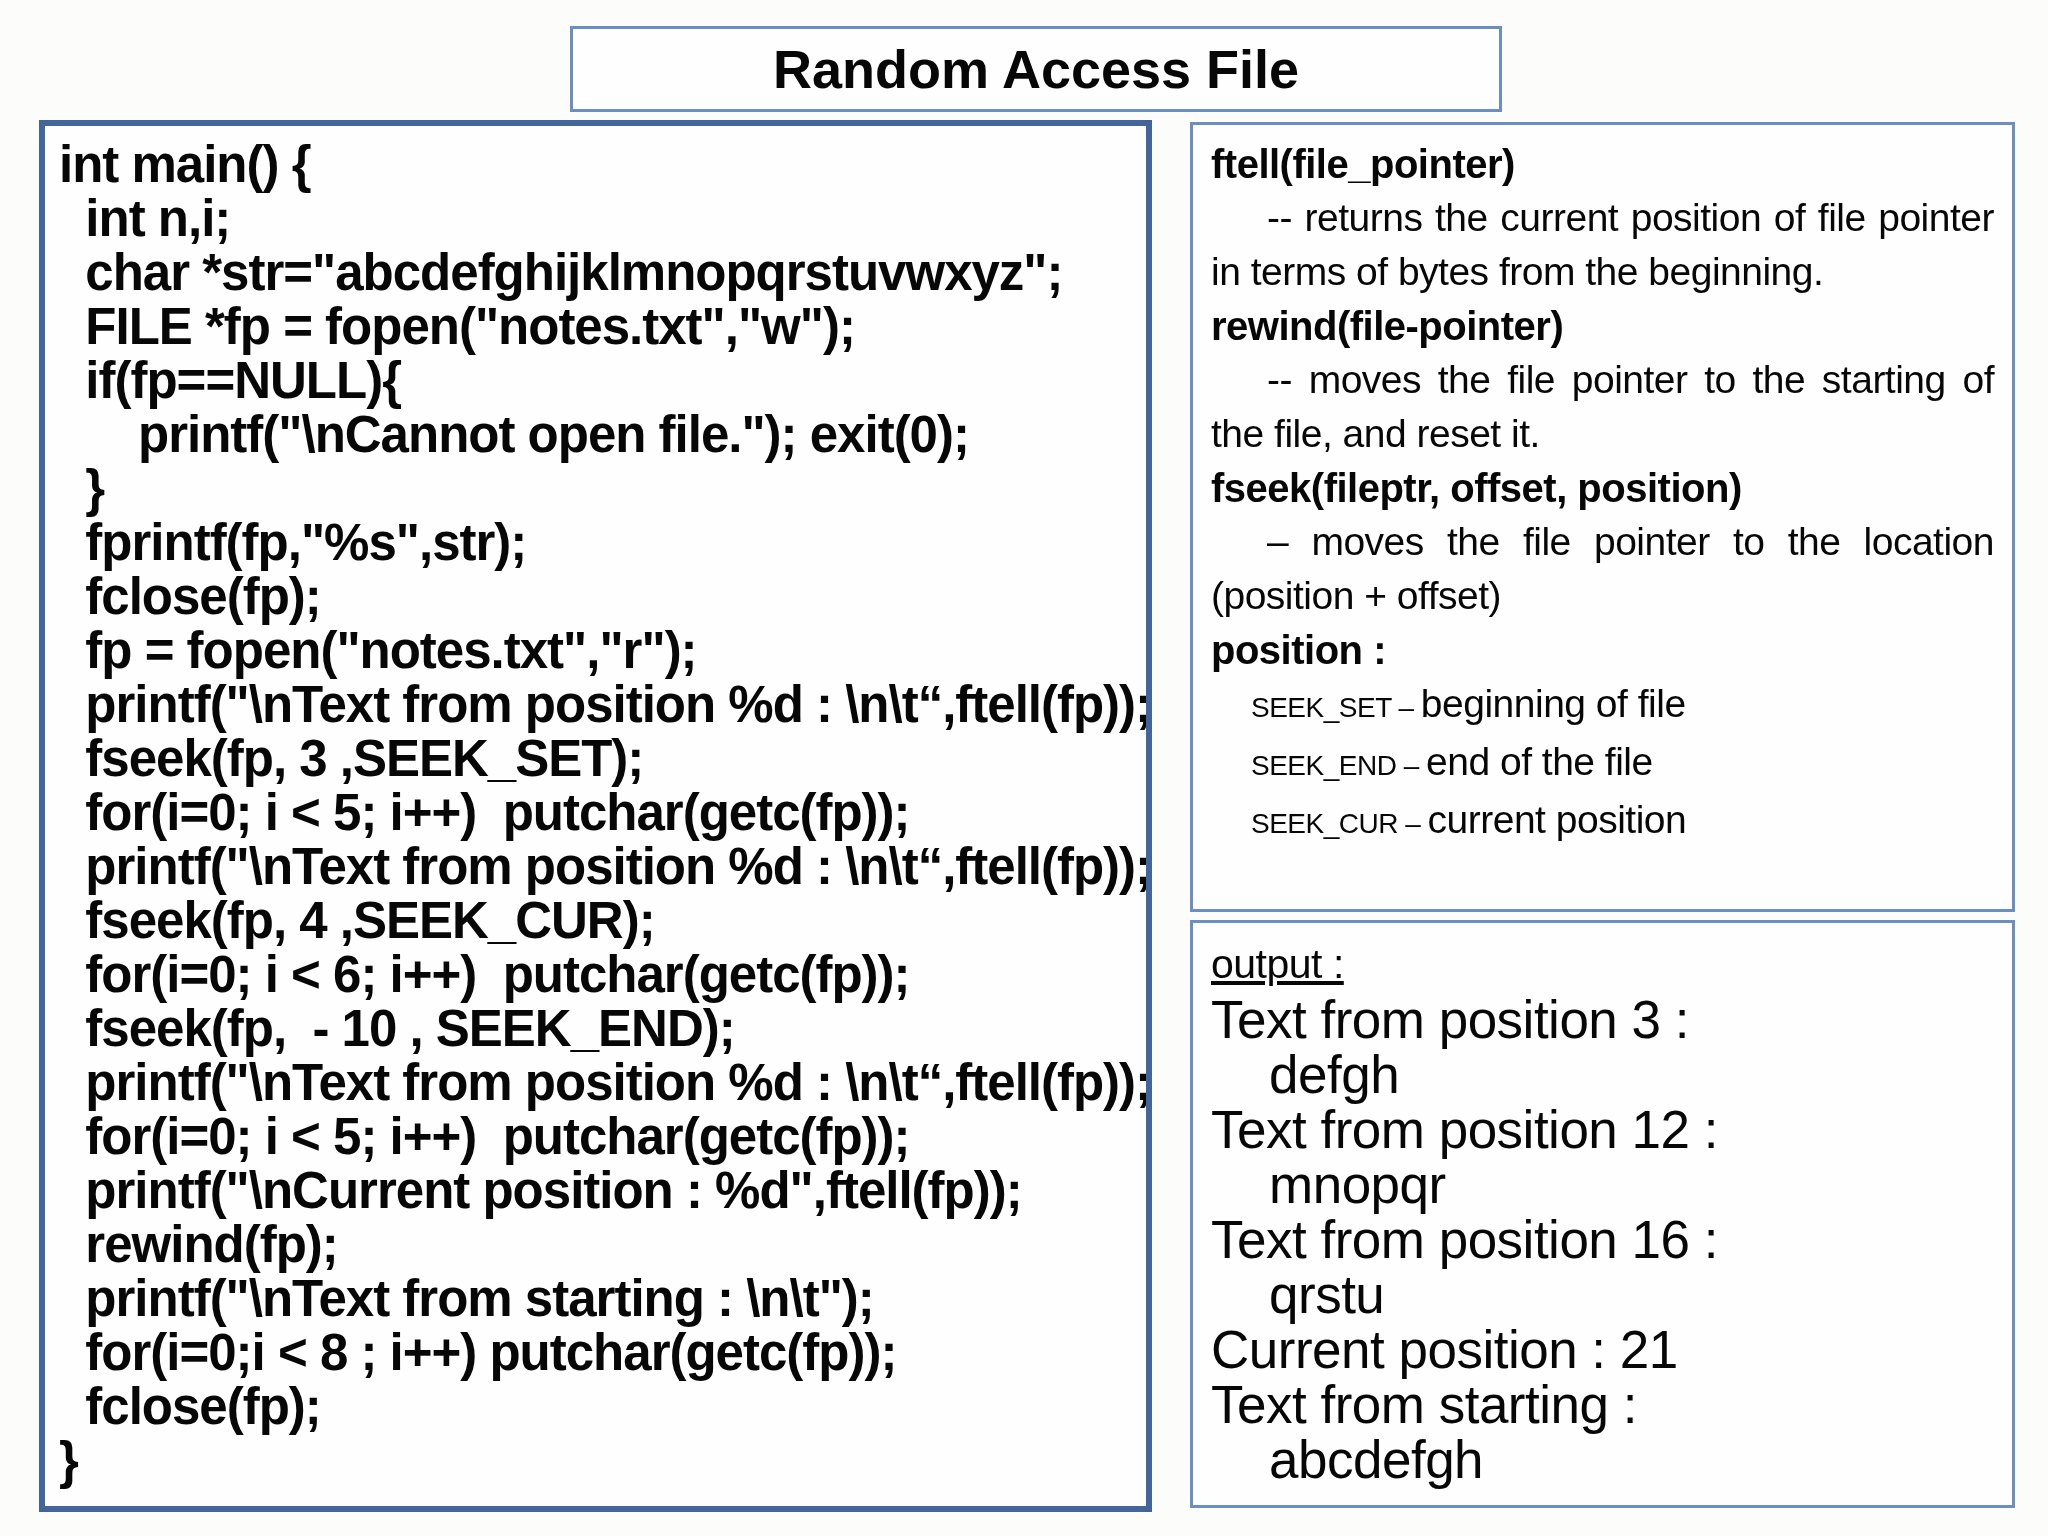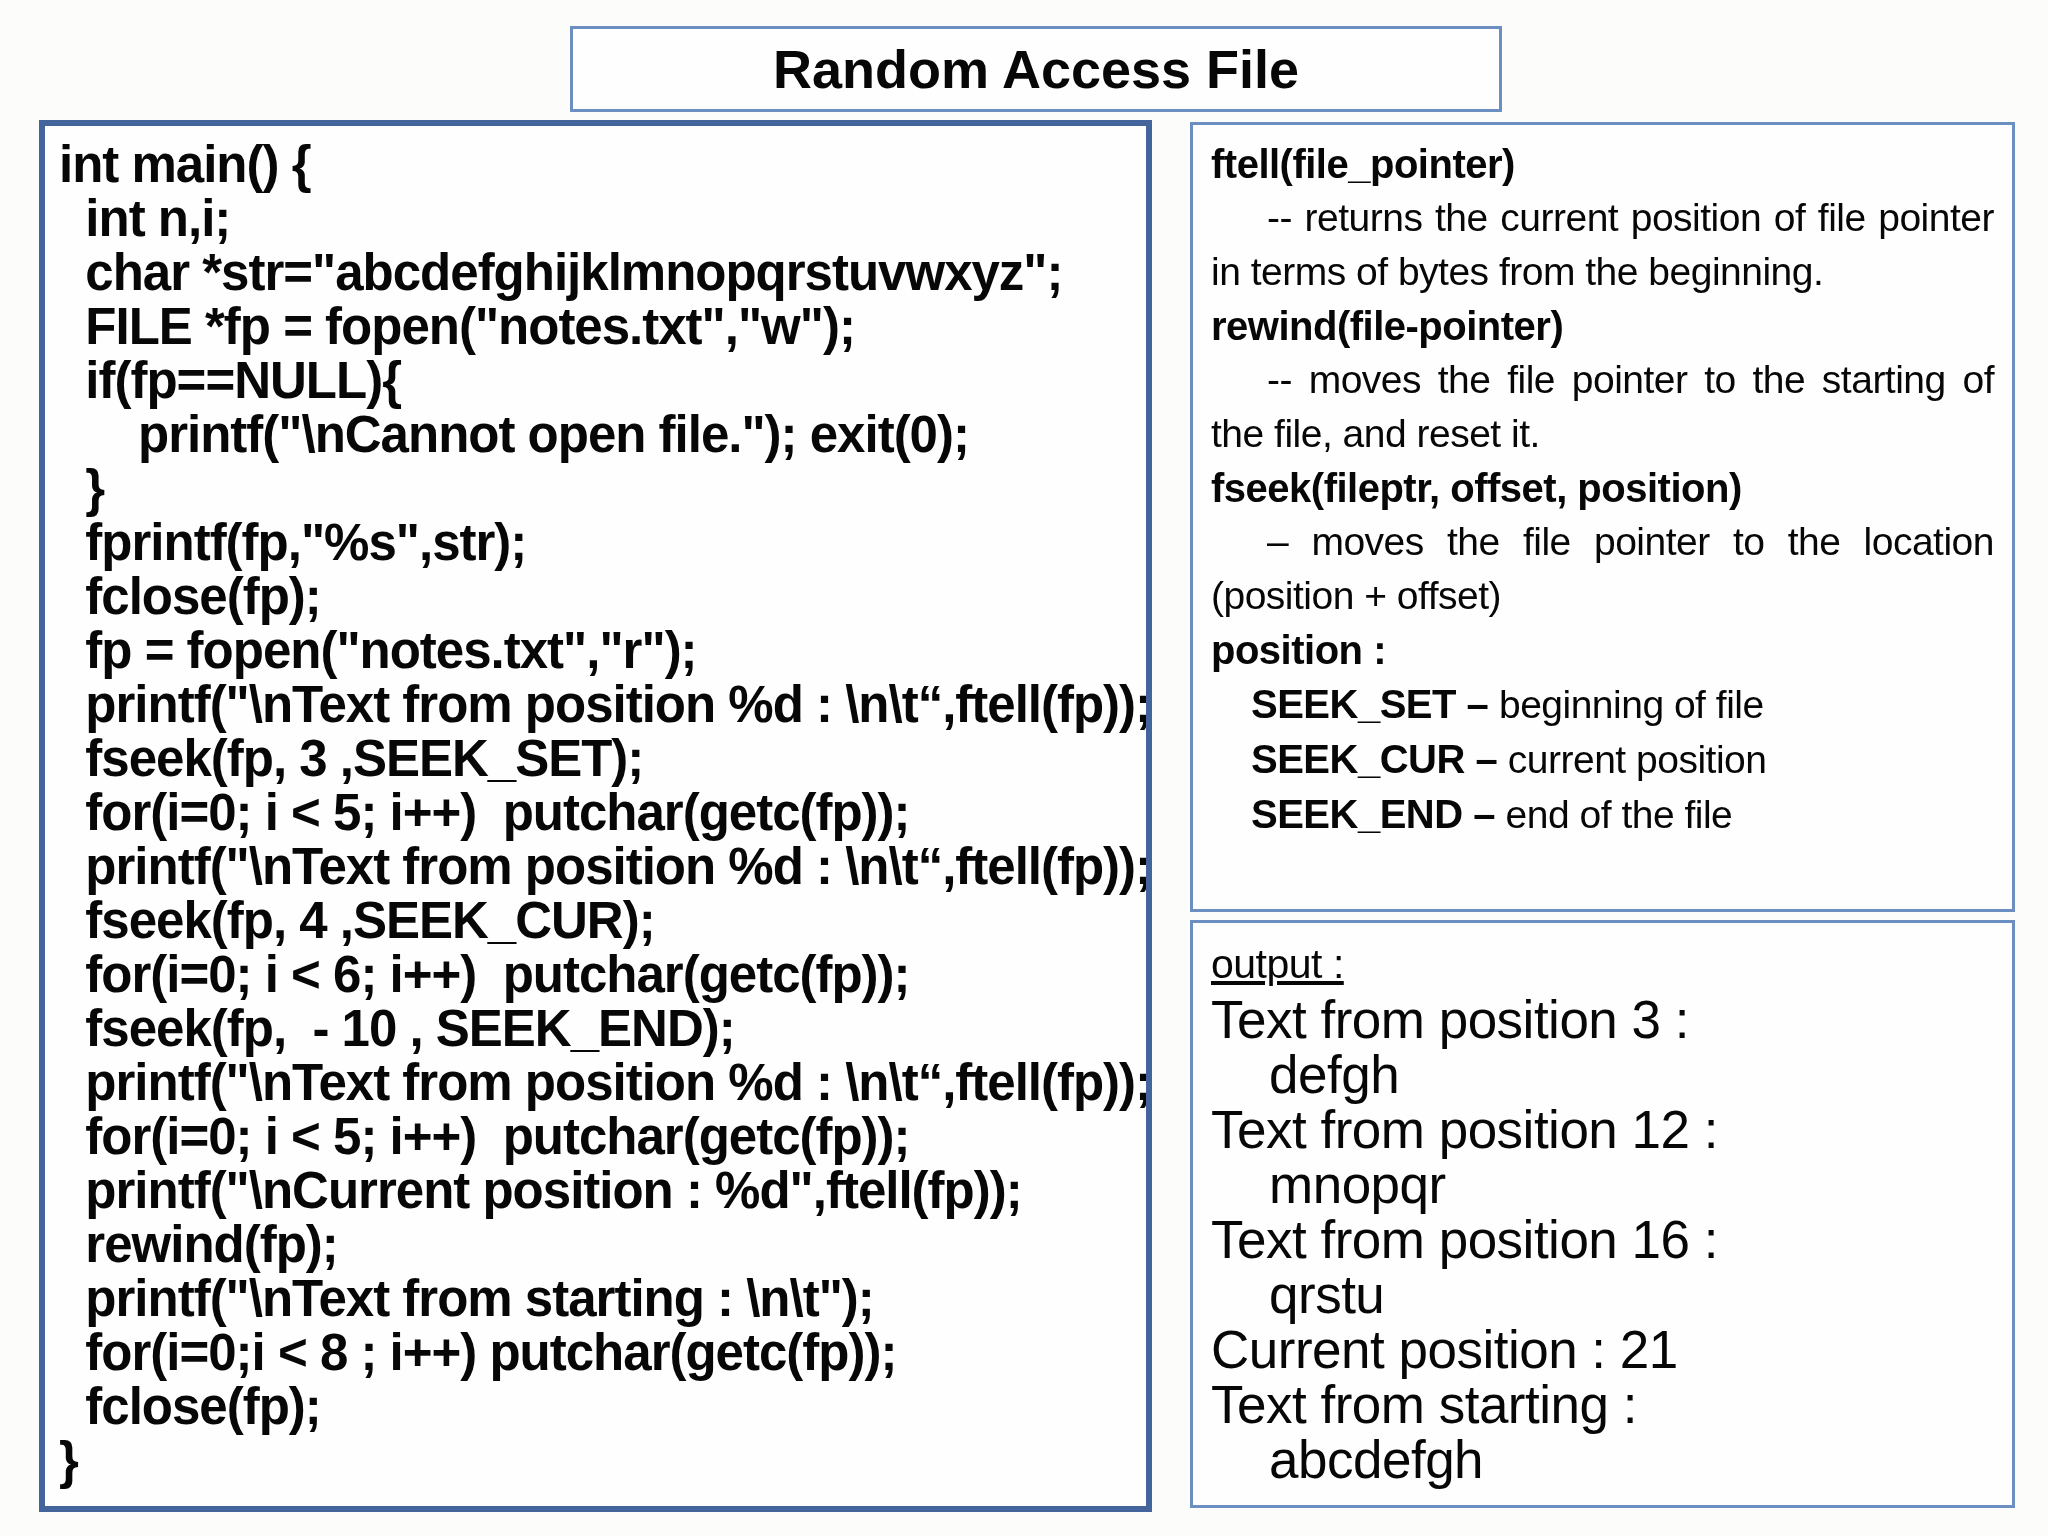--- a/index.html
+++ b/index.html
@@ -55,21 +55,21 @@
     text-align:justify;
     text-indent:56px;
     letter-spacing:-0.5px;
   }
   .seek-option{
     font-size:39px;line-height:54px;
     padding-left:40px;
     letter-spacing:-0.5px;
     white-space:nowrap;
   }
-  .seek-term{font-weight:bold;font-size:40px;}
+  .seek-term{font-weight:normal;font-size:28px;}
   .out-panel{
     position:absolute;left:1190px;top:920px;width:825px;height:588px;
     background:var(--panel-bg);
     border:3px solid var(--accent-border);
     padding:14px 18px;
     overflow:hidden;
   }
   .out-heading{
     font-size:41px;font-weight:normal;line-height:55px;
     text-decoration:underline;
@@ -121,22 +121,22 @@
 
   <div class="ref-panel">
       <div class="ref-heading">ftell(file_pointer)</div>
       <div class="ref-desc">-- returns the current position of file pointer in terms of bytes from the beginning.</div>
       <div class="ref-heading">rewind(file-pointer)</div>
       <div class="ref-desc">-- moves the file pointer to the starting of the file, and reset it.</div>
       <div class="ref-heading">fseek(fileptr, offset, position)</div>
       <div class="ref-desc">– moves the file pointer to the location (position + offset)</div>
       <div class="ref-heading">position :</div>
       <div class="seek-option"><span class="seek-term">SEEK_SET – </span><span>beginning of file</span></div>
+      <div class="seek-option"><span class="seek-term">SEEK_END – </span><span>end of the file</span></div>
       <div class="seek-option"><span class="seek-term">SEEK_CUR – </span><span>current position</span></div>
-      <div class="seek-option"><span class="seek-term">SEEK_END – </span><span>end of the file</span></div>
     </div>
 
   <div class="out-panel">
     <div class="out-heading">output :</div>
     <div>
         <div class="out-line">Text from position 3 :</div>
         <div class="out-line indent">defgh</div>
         <div class="out-line">Text from position 12 :</div>
         <div class="out-line indent">mnopqr</div>
         <div class="out-line">Text from position 16 :</div>

